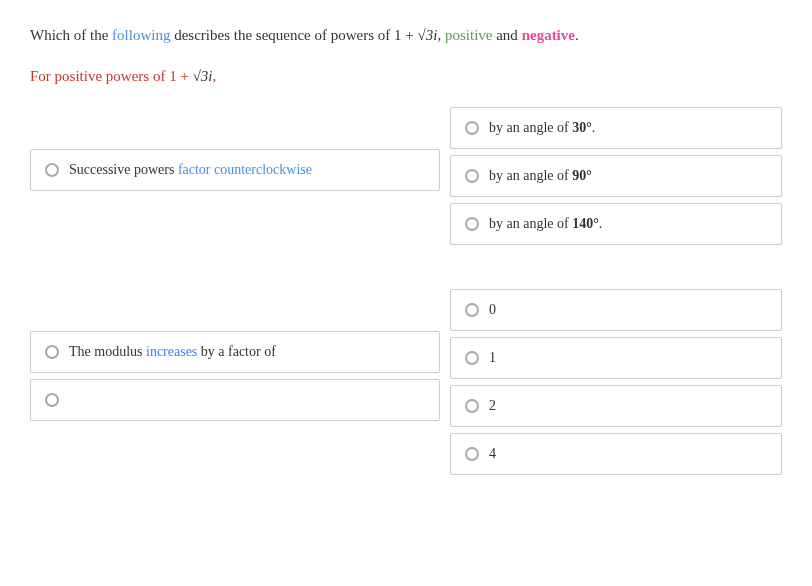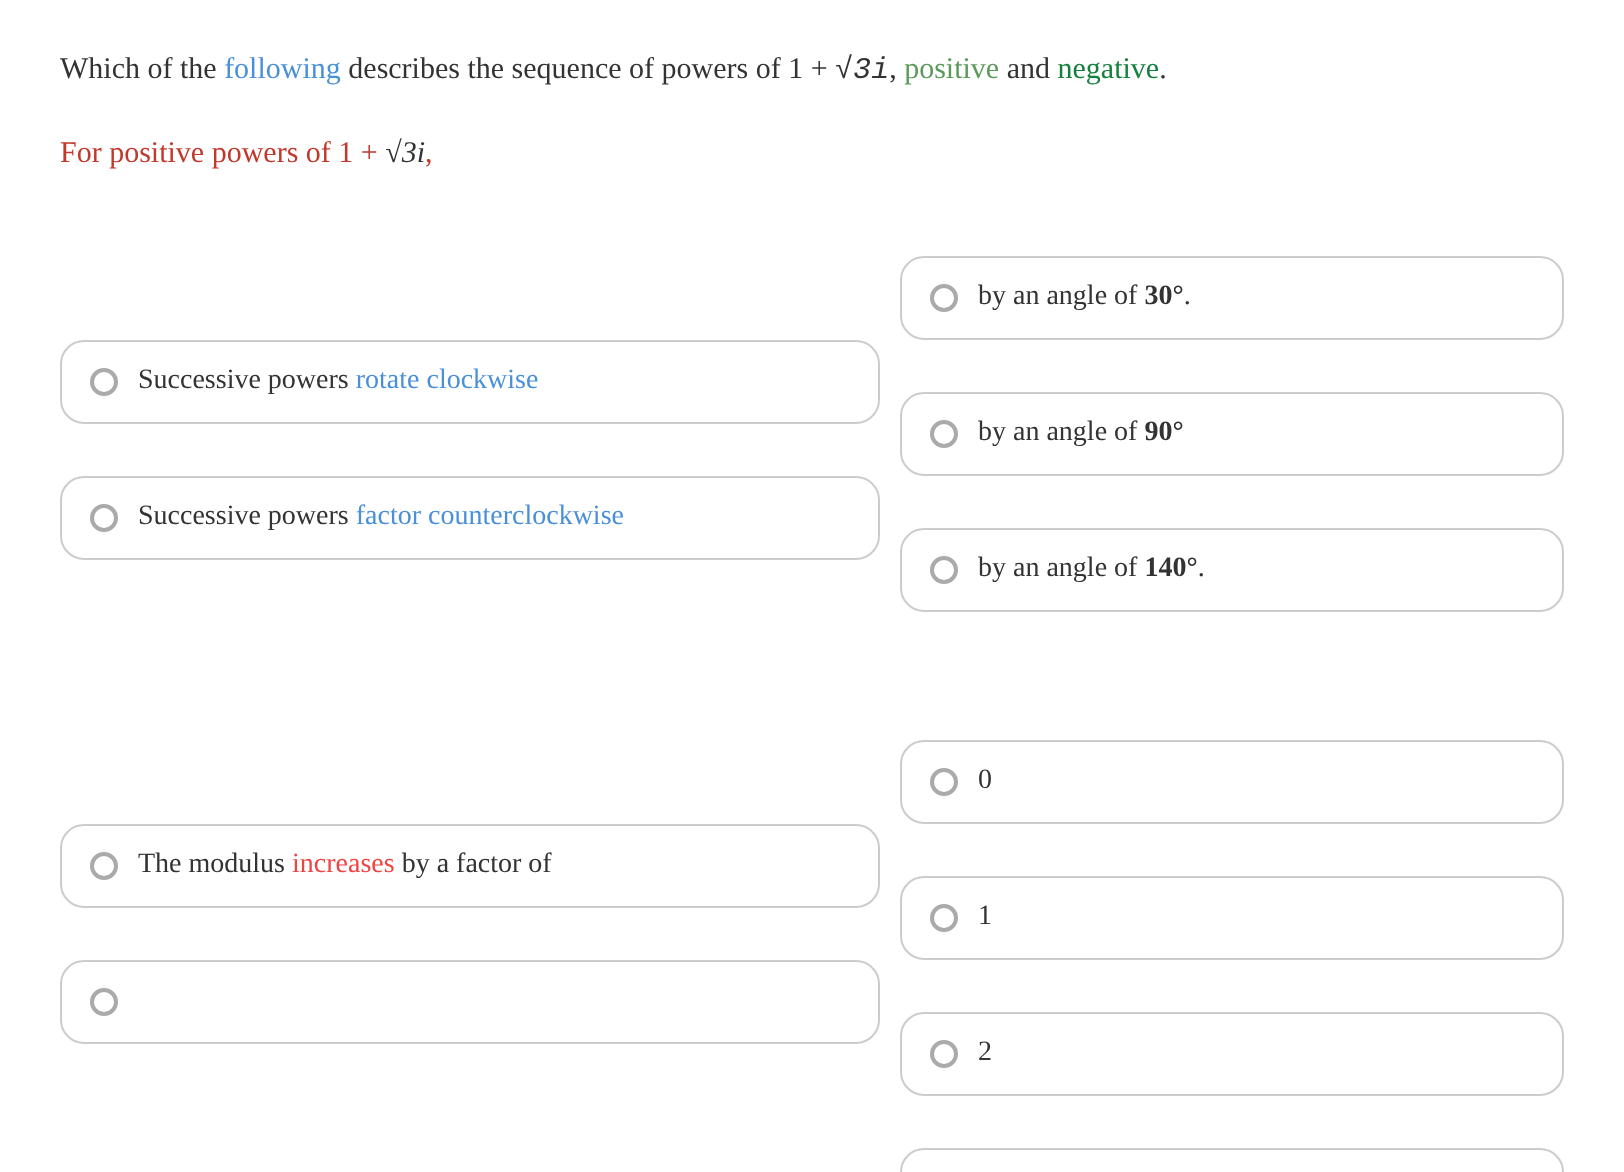--- a/index.html
+++ b/index.html
@@ -47,23 +47,22 @@
     }
 
     .radio-option {
       display: flex;
       align-items: center;
       border: 1px solid #ccc;
       padding: 10px 14px;
       margin-bottom: 6px;
       cursor: pointer;
       background: #fff;
-      border-radius: 12px;
+      border-radius: 2px;
       min-height: 42px;
-      margin-top: 20px;
     }
 
     .radio-circle {
       width: 14px;
       height: 14px;
       border-radius: 50%;
       border: 2px solid #aaa;
       margin-right: 10px;
       flex-shrink: 0;
       background: #fff;
@@ -94,38 +93,32 @@
       display: grid;
       grid-template-columns: 420px 1fr;
       gap: 0;
       margin-top: 10px;
     }
   </style>
 </head>
 <body>
 
 <div class="question-text">
-  Which of the <span class="highlight-blue" style="color:#4a90d9;margin-top:48px;">following</span> describes the sequence of powers of 1 + <span style="font-style:italic;font-family:Liberation Mono, monospace;">√3<span style="font-style:italic;">i</span></span>, <span style="color:#5a9a5a;">positive</span> and <span style="color:#15803d;">negative</span>.
+  Which of the <span class="highlight-blue" style="color:#4a90d9;margin-top:48px;">following</span> describes the sequence of powers of 1 + <span style="font-style:italic;">√3<span style="font-style:italic;">i</span></span>, <span style="color:#5a9a5a;">positive</span> and <span style="color:#ec4899;font-weight:bold;">negative</span>.
 </div>
 
 <div class="sub-question">
   For <span style="color:#c0392b;">positive</span> powers of 1 + <span style="font-style:italic;color:#333;">√3<span style="font-style:italic;">i</span></span>,
 </div>
 
 <div class="grid-container">
 
   <div class="left-col">
     <div class="spacer"></div>
 
-    <div class="radio-option">
-      <div class="radio-circle"></div>
-      <span class="option-text">
-        Successive powers <span class="blue" style="color:#4a90d9;">rotate clockwise</span>
-      </span>
-    </div>
 
     <div class="radio-option">
       <div class="radio-circle"></div>
       <span class="option-text">
         Successive powers <span class="blue" style="color:#4a90d9;">factor counterclockwise</span>
       </span>
     </div>
   </div>
 
   <div class="right-col">
@@ -157,21 +150,21 @@
 <div class="section-gap"></div>
 
 <div class="grid-container2">
 
   <div class="left-col">
     <div class="spacer"></div>
 
     <div class="radio-option">
       <div class="radio-circle"></div>
       <span class="option-text">
-        The modulus <span class="blue" style="color:#ef4444;">increases</span> by a factor of
+        The modulus <span class="blue" style="color:#3b82f6;">increases</span> by a factor of
       </span>
     </div>
 
     <div class="radio-option">
       <div class="radio-circle"></div>
     </div>
   </div>
 
   <div class="right-col">
 

